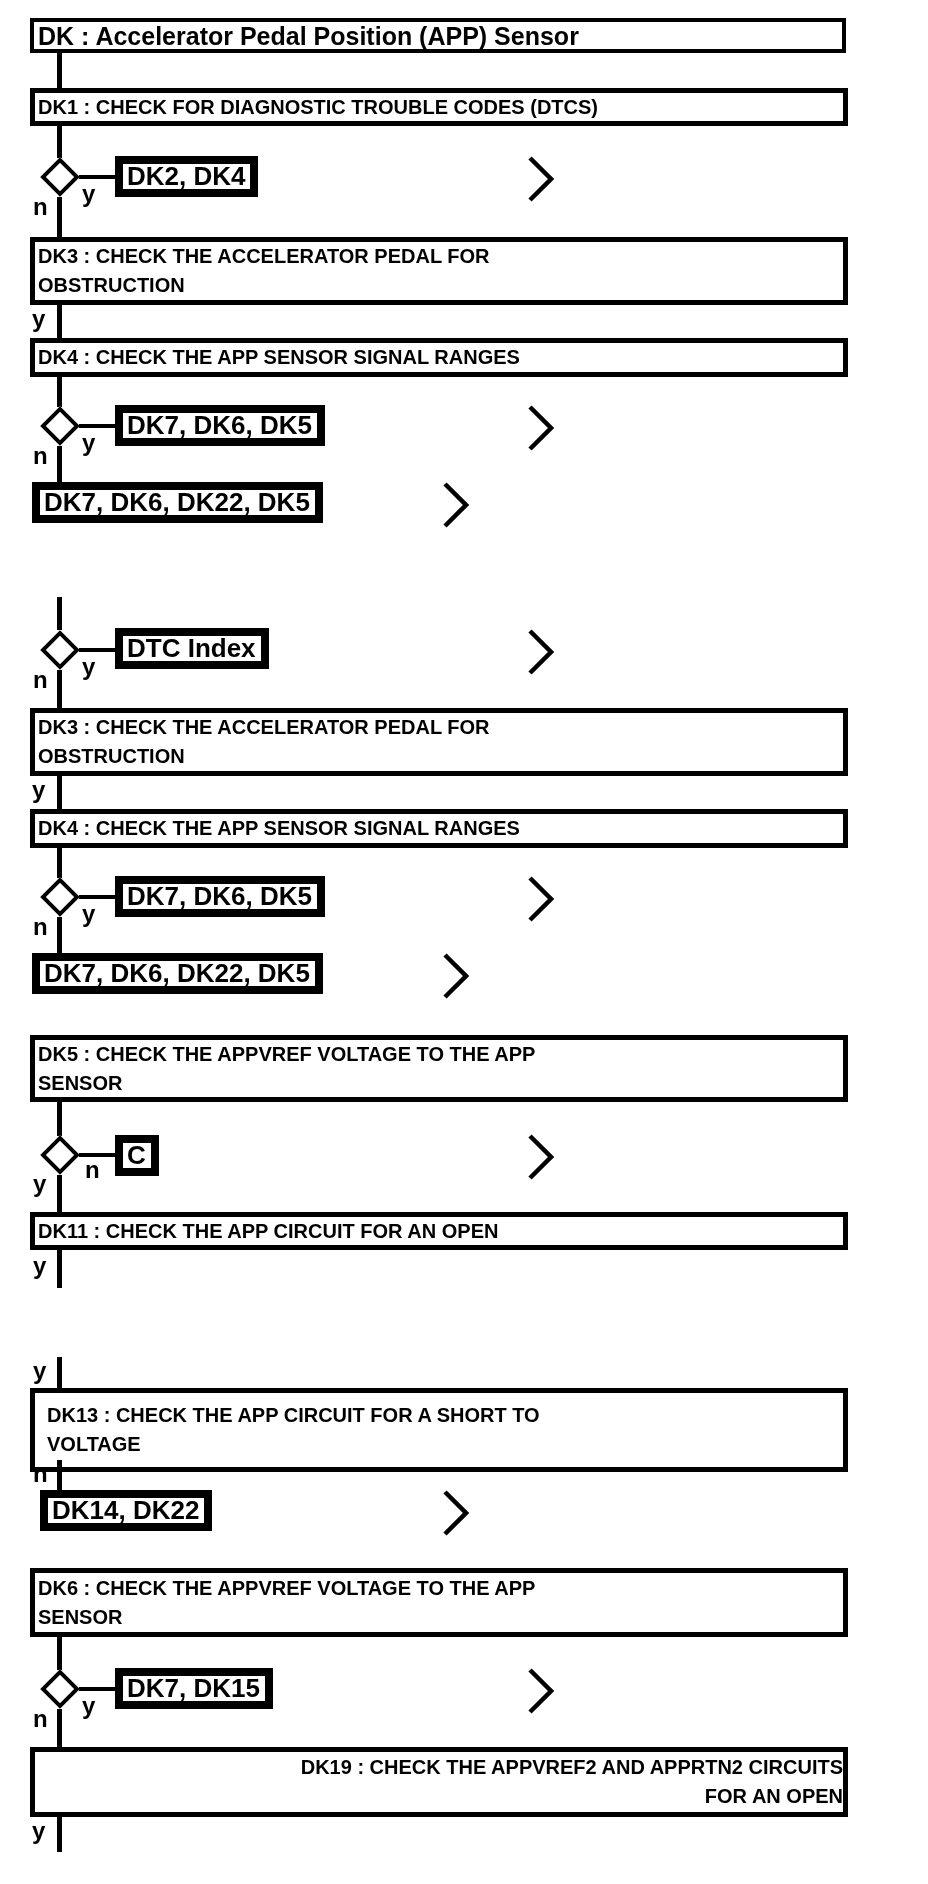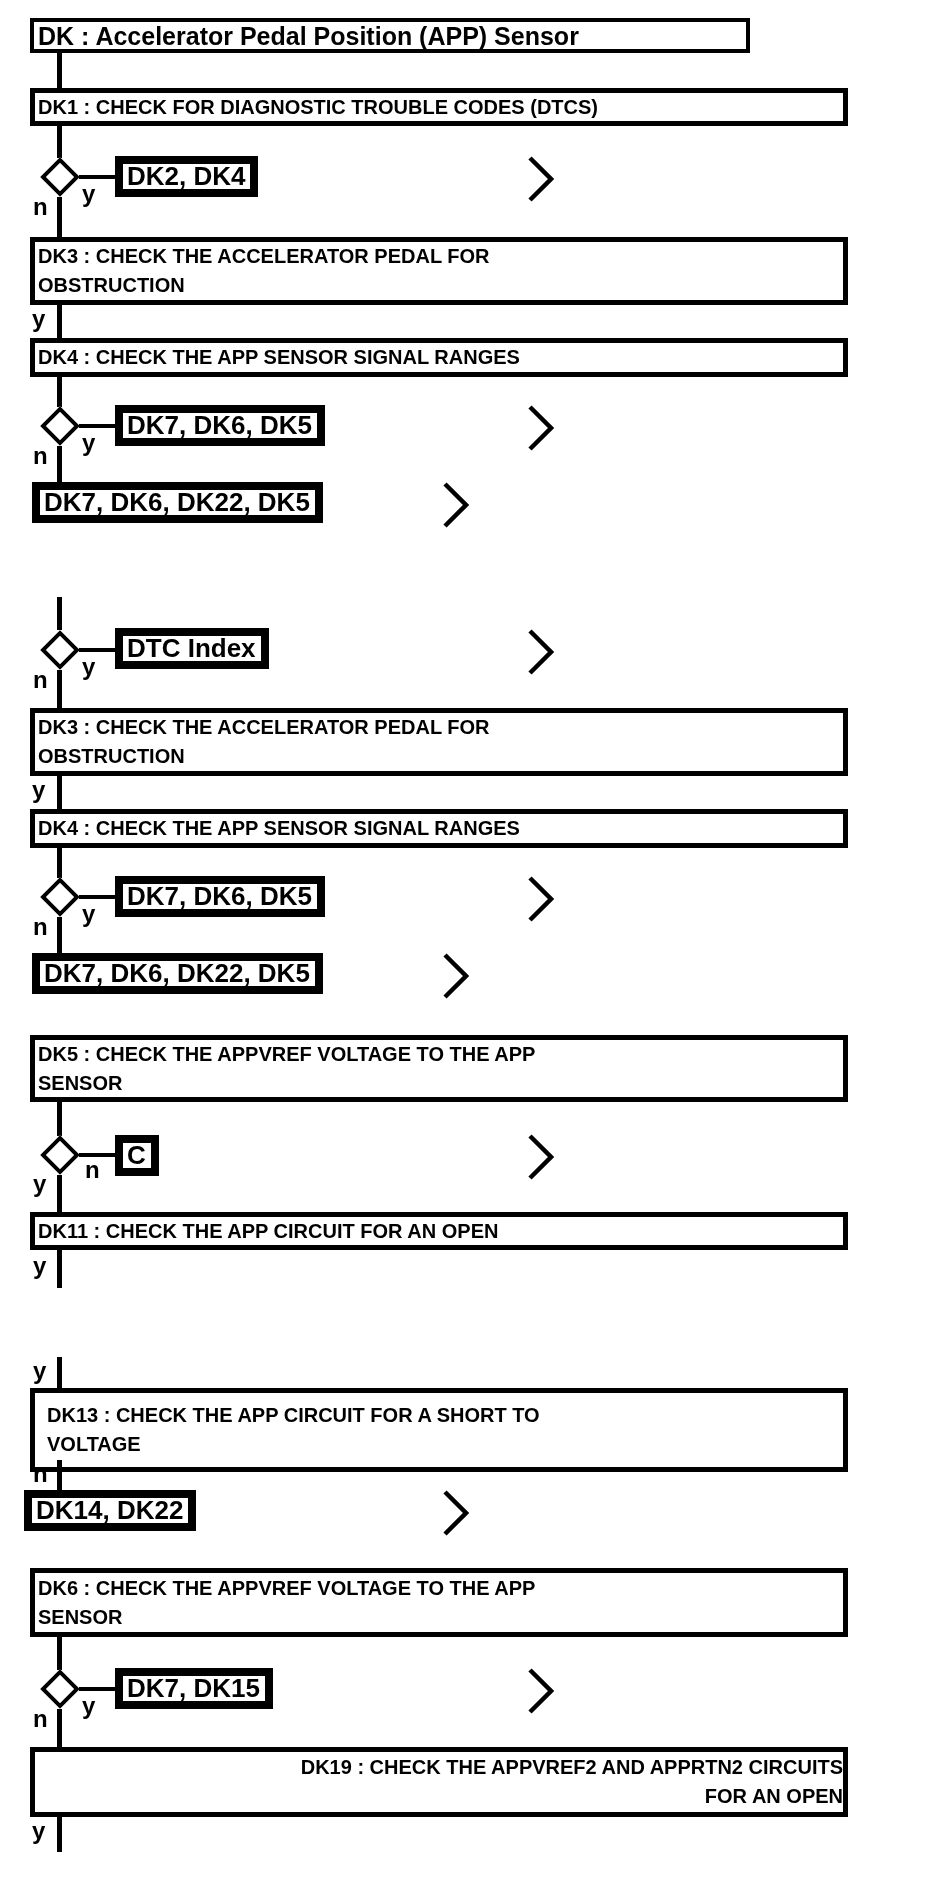--- a/index.html
+++ b/index.html
@@ -27,21 +27,21 @@
     flex-direction: column;
     justify-content: center;
     padding-left: 3px;
     white-space: nowrap;
     overflow: hidden;
   }
   
   .titlebox {
     position: absolute;
     left: 30px;
-    width: 720px;
+    width: 816px;
     box-sizing: border-box;
     border: 4px solid #000;
     background: #fff;
     font-weight: bold;
     font-size: 25px;
     line-height: 26px;
     display: flex;
     align-items: center;
     padding-left: 4px;
     white-space: nowrap;
@@ -221,21 +221,21 @@
   <div class="lab" style="left:33px;top:1360px;">y</div>
   <div class="vline" style="top:1357px;height:31px;"></div>
 
   <div class="stepbox" style="top:1388px;height:84px;padding-left:12px;">
     <div>DK13 : CHECK THE APP CIRCUIT FOR A SHORT TO</div>
     <div>VOLTAGE</div>
   </div>
   <div class="lab" style="left:33px;top:1463px;">n</div>
   <div class="vline" style="top:1460px;height:30px;"></div>
 
-  <div class="refbox" style="left:24px;top:1490px;">
+  <div class="refbox" style="left:40px;top:1490px;">
     <span>DK14, DK22</span>
   </div>
   <div class="chev" style="left:443px;top:1490px;">
     <svg width="26" height="46" viewBox="0 0 26 46">
         <polyline points="2,2 23,23 2,44" fill="none" stroke="#000" stroke-width="4.5"></polyline>
       </svg>
   </div>
 
   <div class="stepbox" style="top:1568px;height:69px;">
     <div>DK6 : CHECK THE APPVREF VOLTAGE TO THE APP</div>

